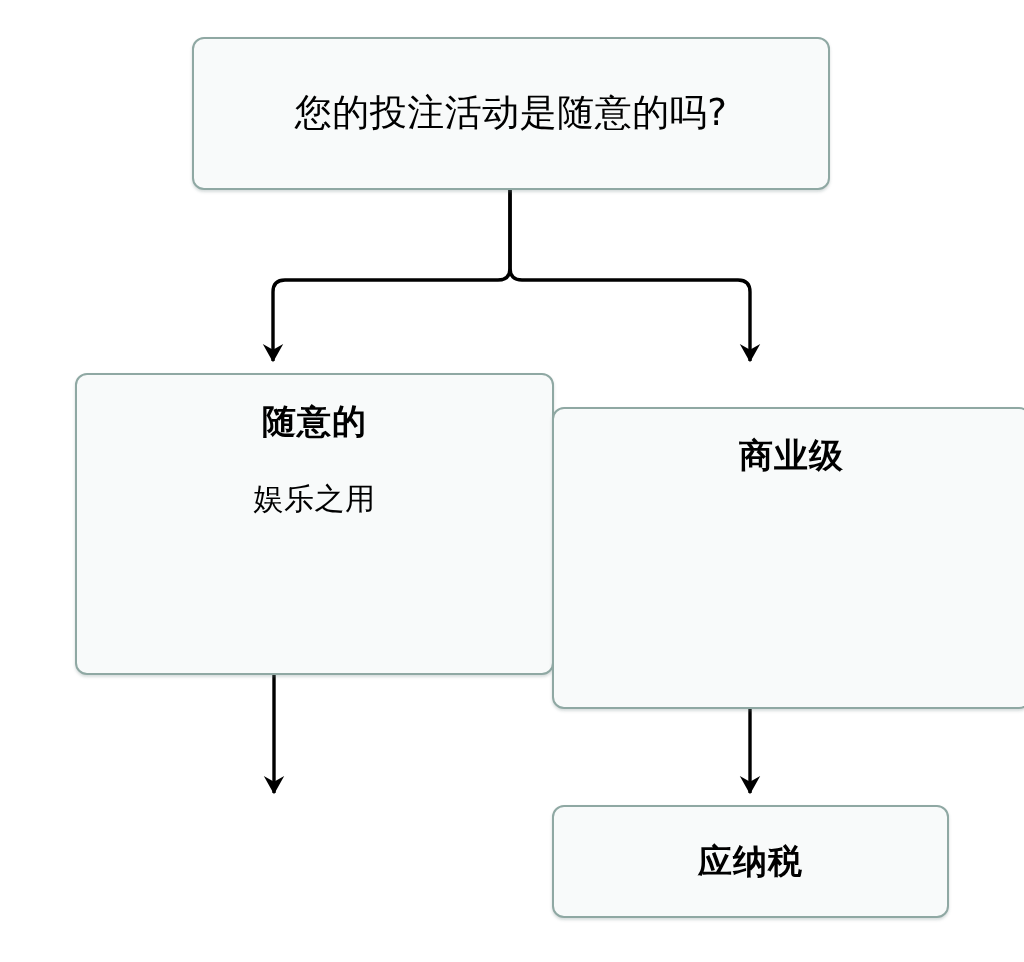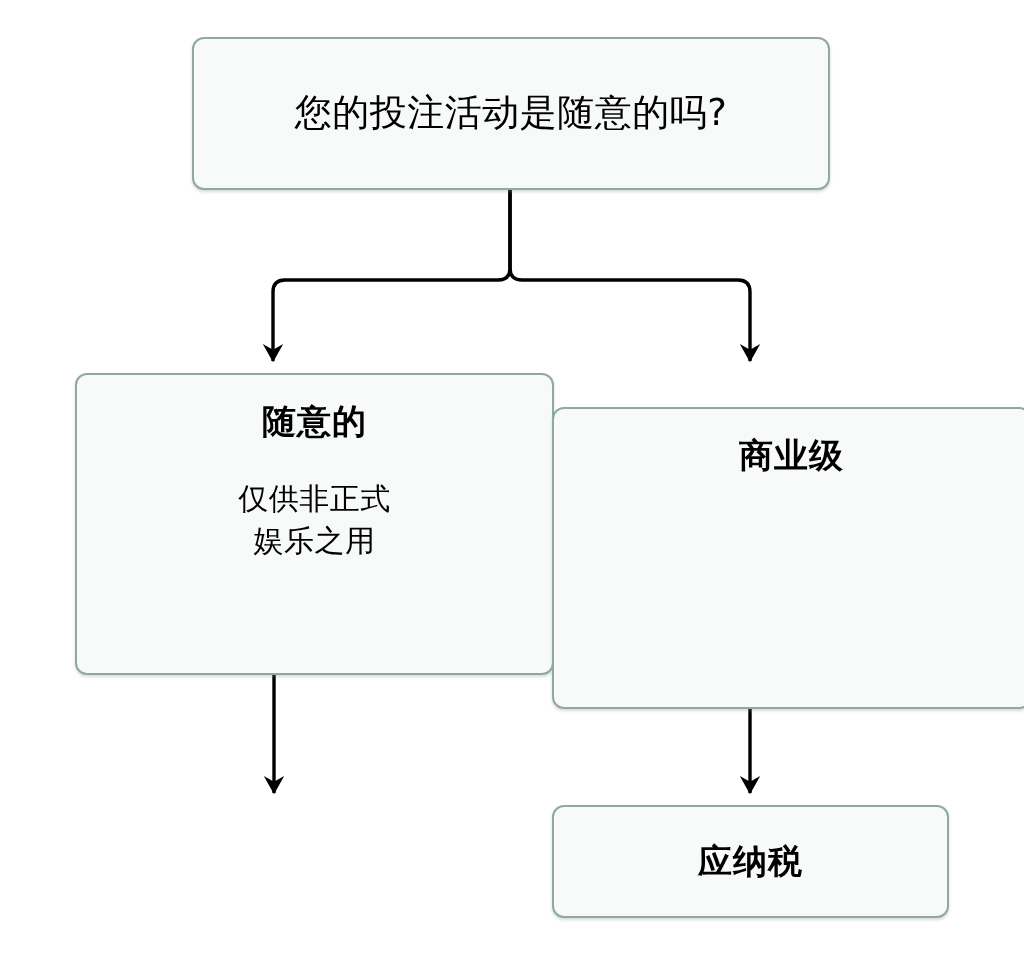--- a/index.html
+++ b/index.html
@@ -133,21 +133,20 @@
     <path d="M 750 675 L 750 793" fill="none" stroke="#000000" stroke-width="3.4" stroke-linecap="butt" marker-end="url(#arrowhead)"></path>
   </svg>
 
   <div class="node question">
     <span class="node-title">您的投注活动是随意的吗?</span>
   </div>
 
   <div class="node category left">
     <span class="node-title">随意的</span>
     <span class="node-body">
-      <span class="line">仅供非正式</span>
       <span class="line">娱乐之用</span>
     </span>
   </div>
 
   <div class="node category right">
     <span class="node-title">商业级</span>
   </div>
 
 
   <div class="node outcome right">

